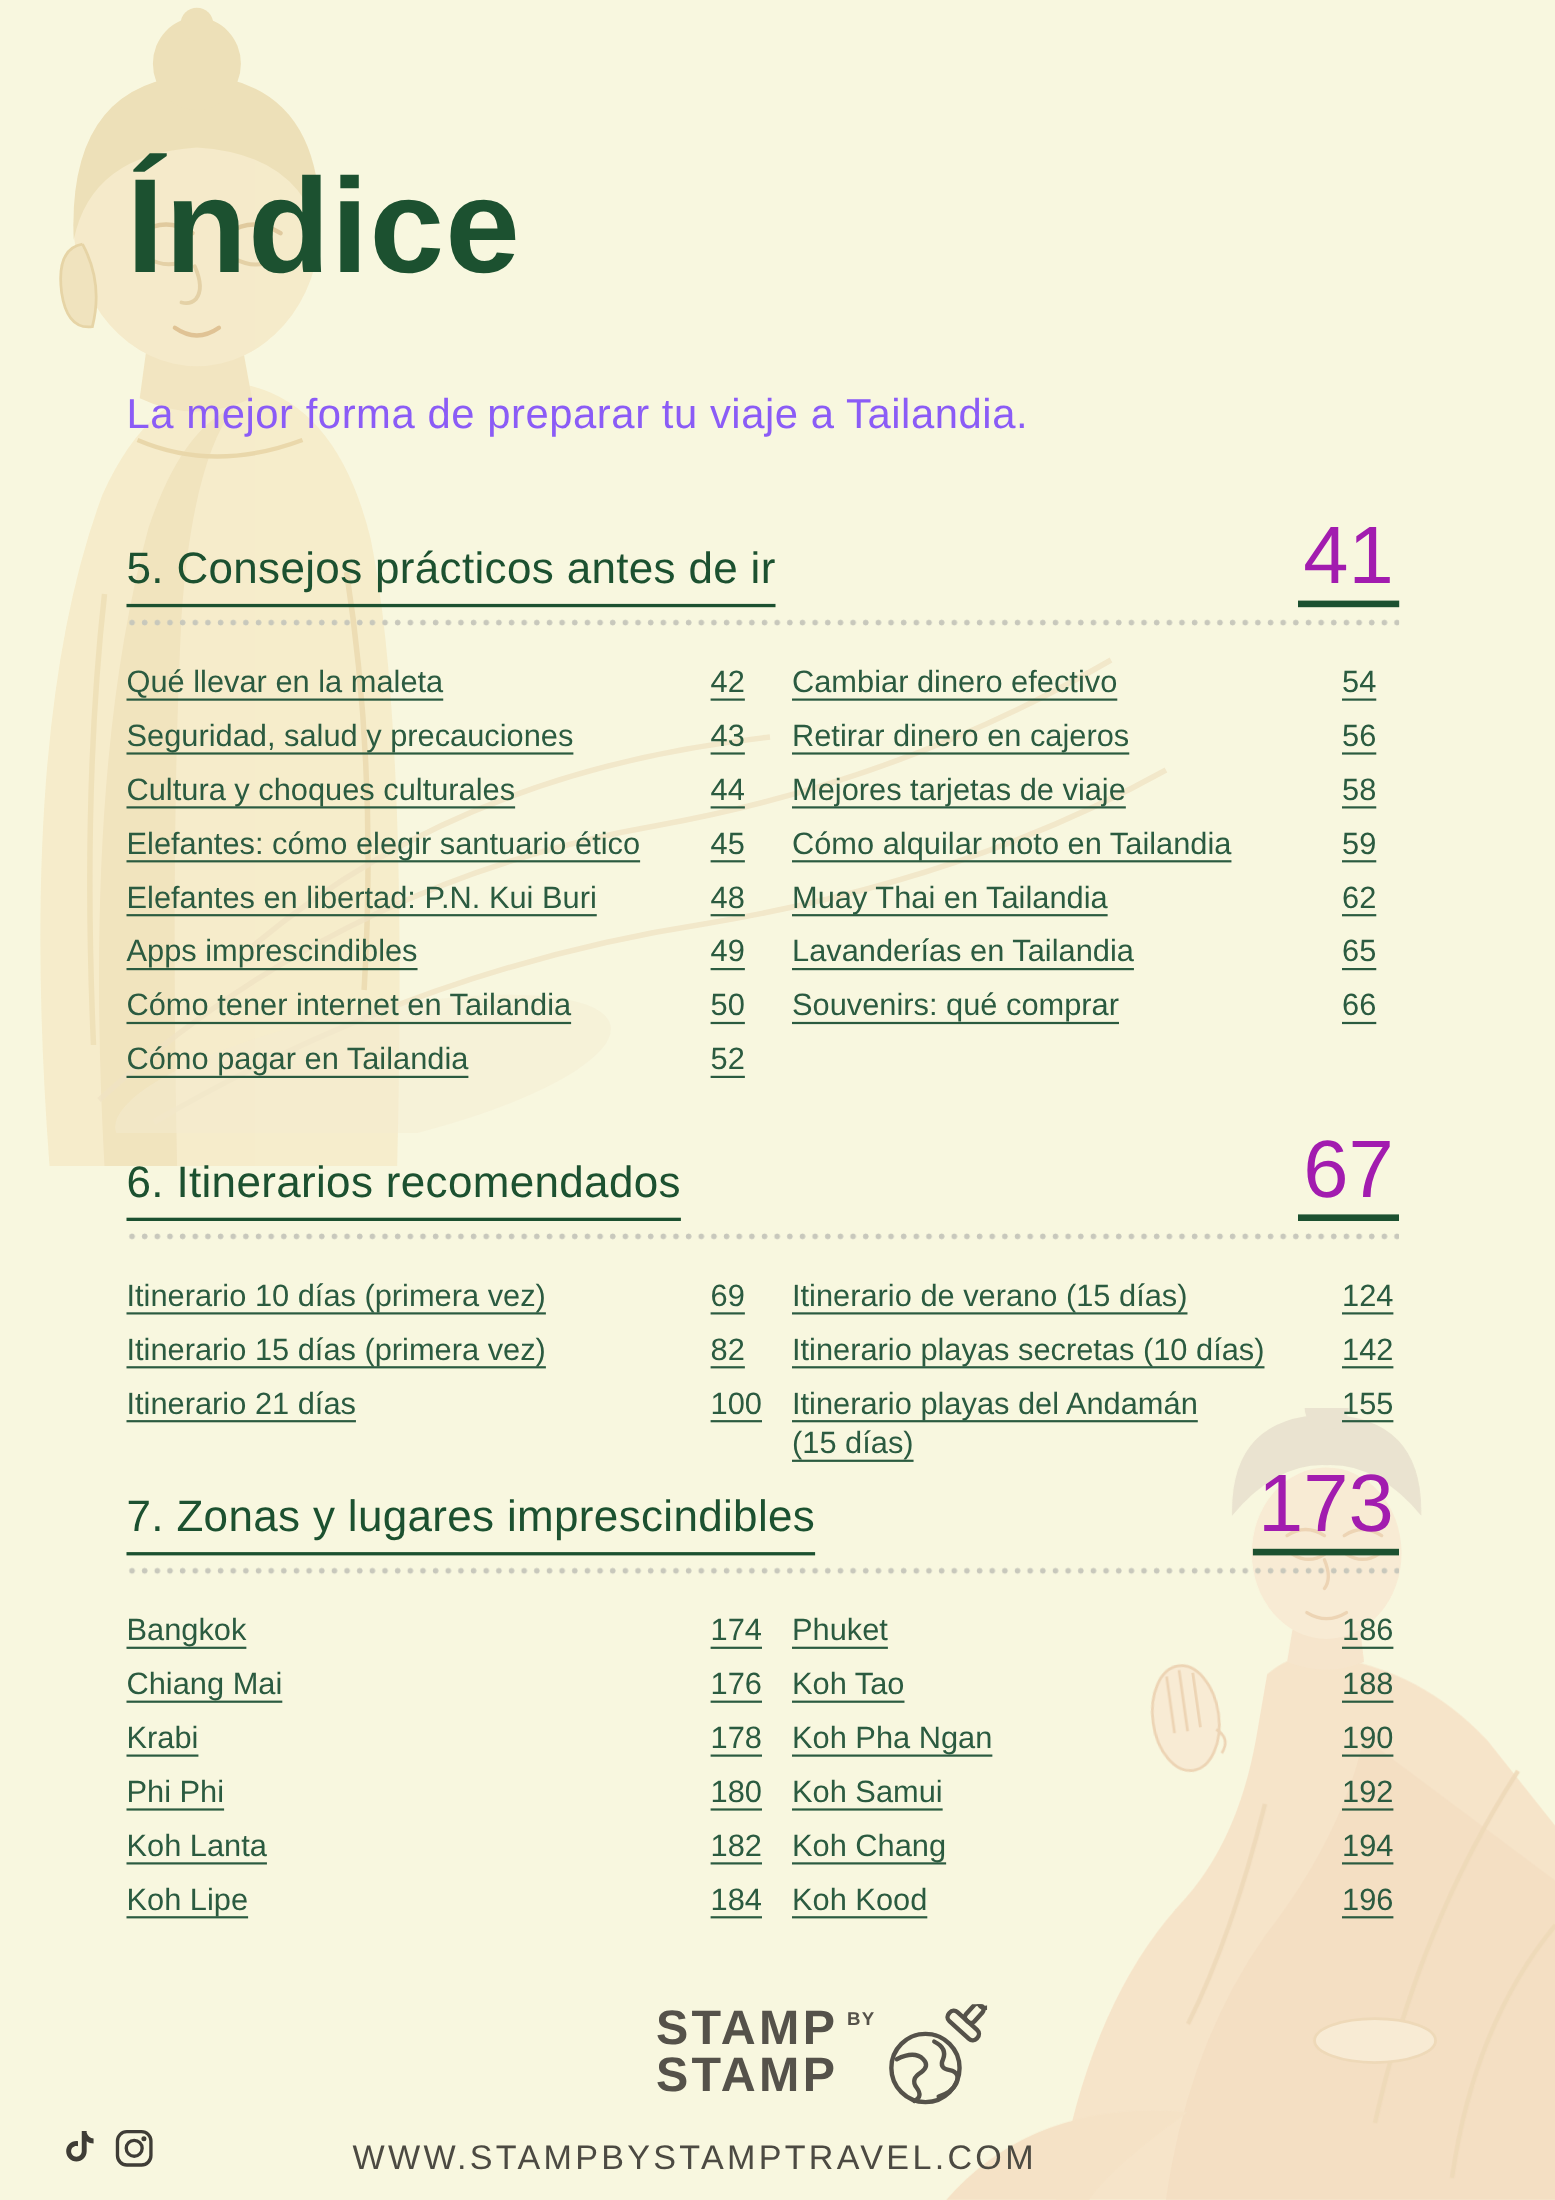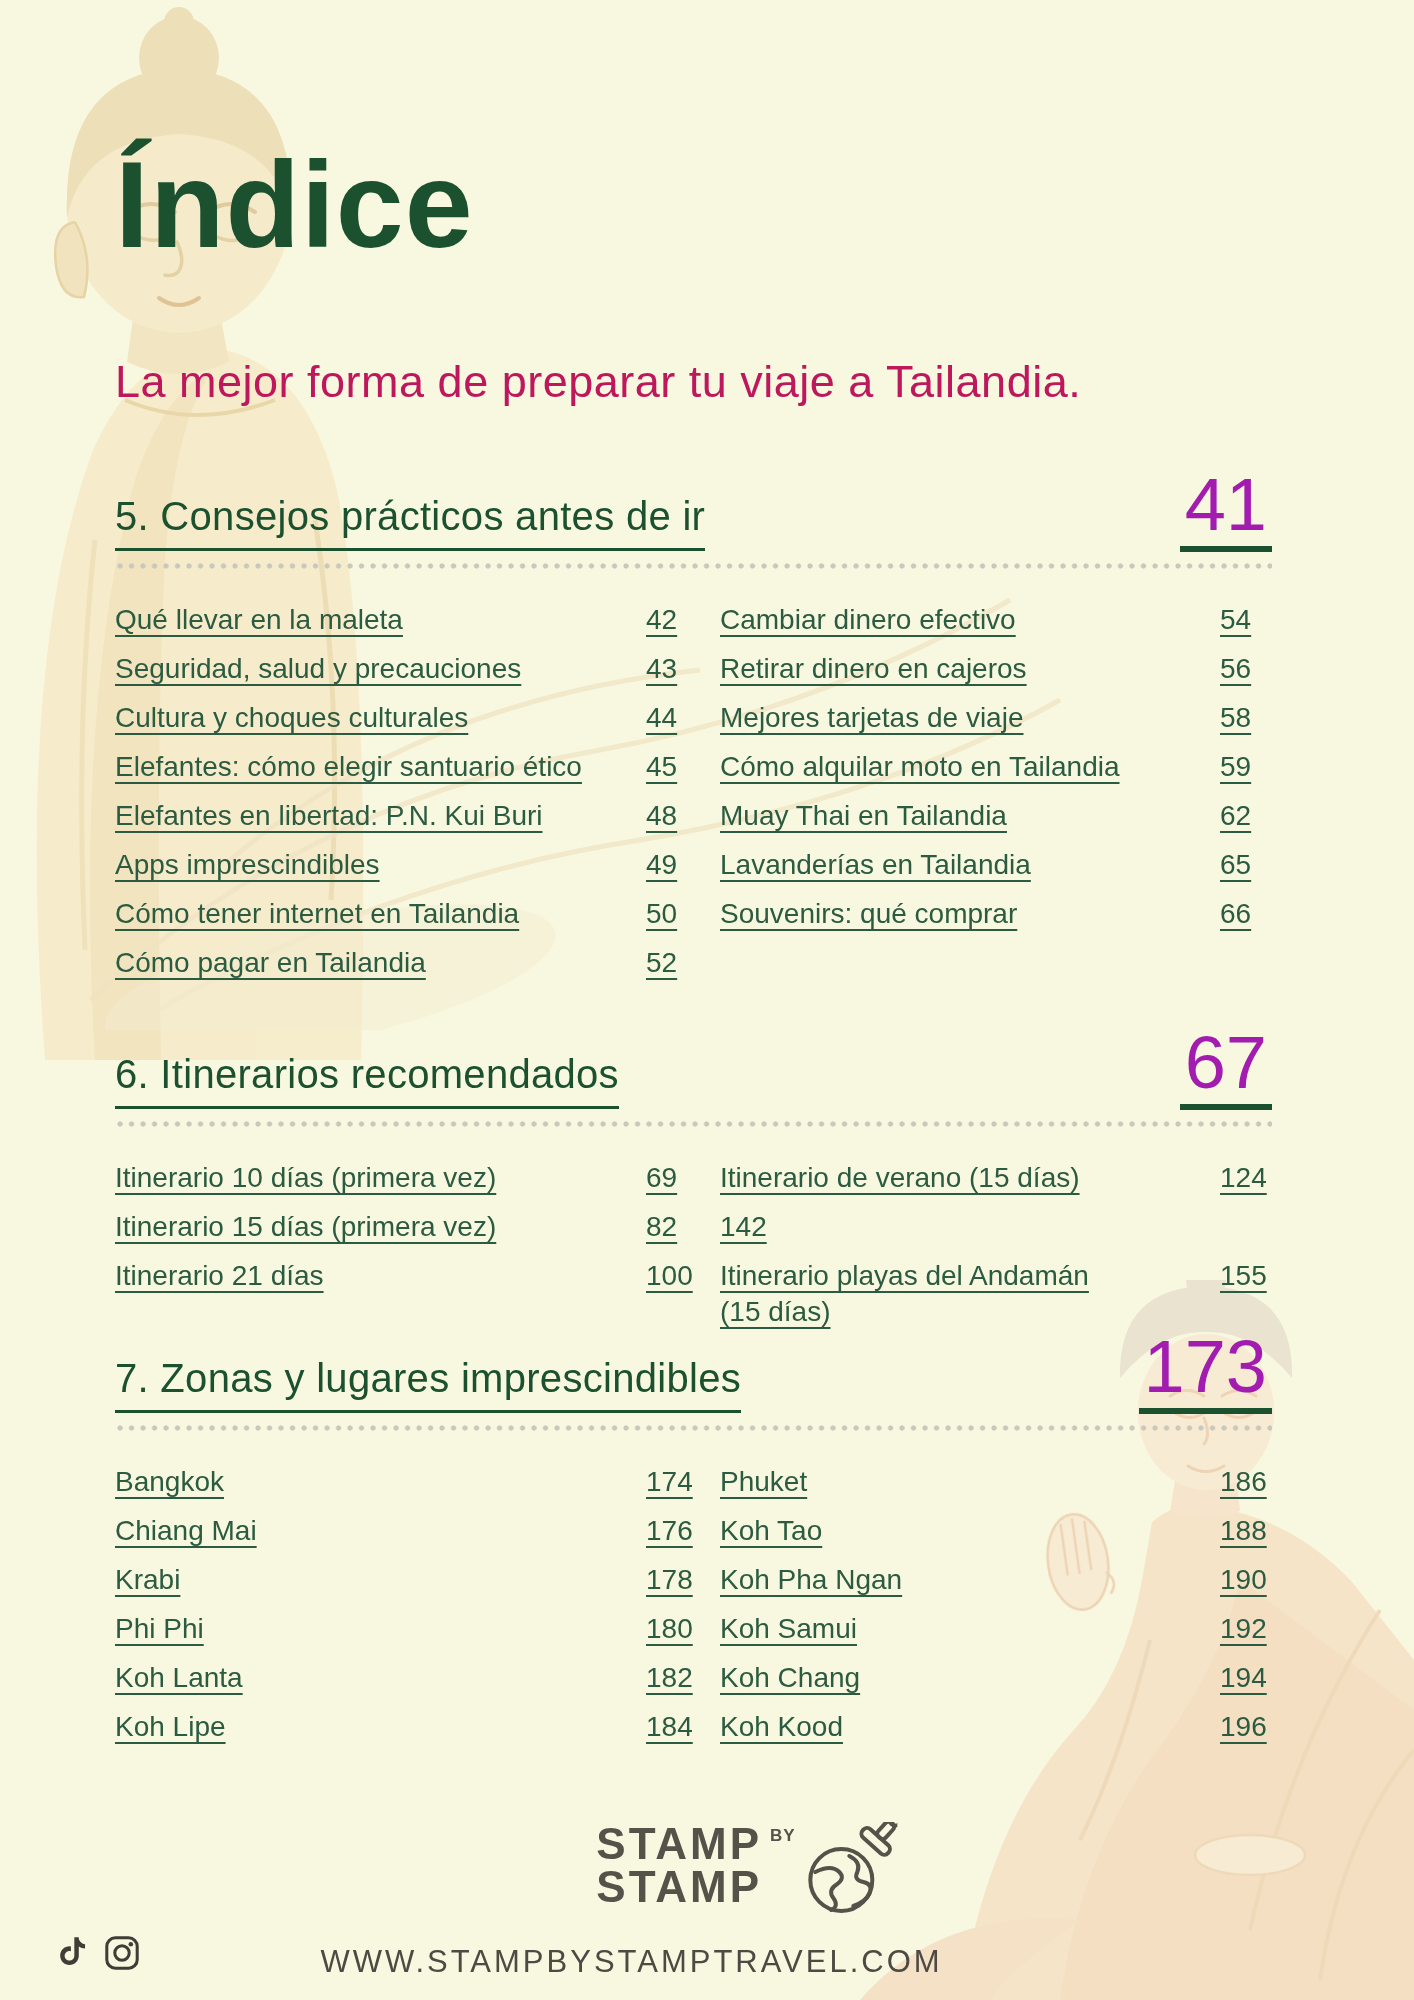--- a/index.html
+++ b/index.html
@@ -11,21 +11,21 @@
   .bg-art{position:absolute;z-index:0;pointer-events:none;}
   .content{position:absolute;z-index:2;}
 
   
   .page-header{left:115px;width:1157px;top:140px;text-align:left;}
   .page-title{
     margin:0;font-size:122px;font-weight:800;line-height:1.08;
     color:#1c5130;letter-spacing:1px;
   }
   .page-subtitle{
-    margin:84px 0 0 0;font-size:45px;font-weight:500;color:#be185d;letter-spacing:.5px;
+    margin:84px 0 0 0;font-size:38px;font-weight:500;color:#8b5cf6;letter-spacing:.5px;
   }
 
   
   .toc-section{left:115px;width:1157px;}
   .sec-head{display:flex;justify-content:space-between;align-items:baseline;}
   .sec-title{
     font-size:40px;font-weight:500;color:#1c5130;
     border-bottom:3px solid #1c5130;padding-bottom:9px;letter-spacing:.3px;
   }
   .sec-page{
@@ -249,20 +249,21 @@
     <span class="lbl">Itinerario 21 días</span>
     <span class="num">100</span>
   </div>
       </div>
     <div class="sec-col col-right">
         <div class="toc-entry">
     <span class="lbl">Itinerario de verano (15 días)</span>
     <span class="num">124</span>
   </div>
         <div class="toc-entry">
+    <span class="lbl">Itinerario playas secretas (10 días)</span>
     <span class="num">142</span>
   </div>
         <div class="toc-entry">
     <span class="lbl">Itinerario playas del Andamán
 (15 días)</span>
     <span class="num">155</span>
   </div>
       </div>
   </div>
 </section>

